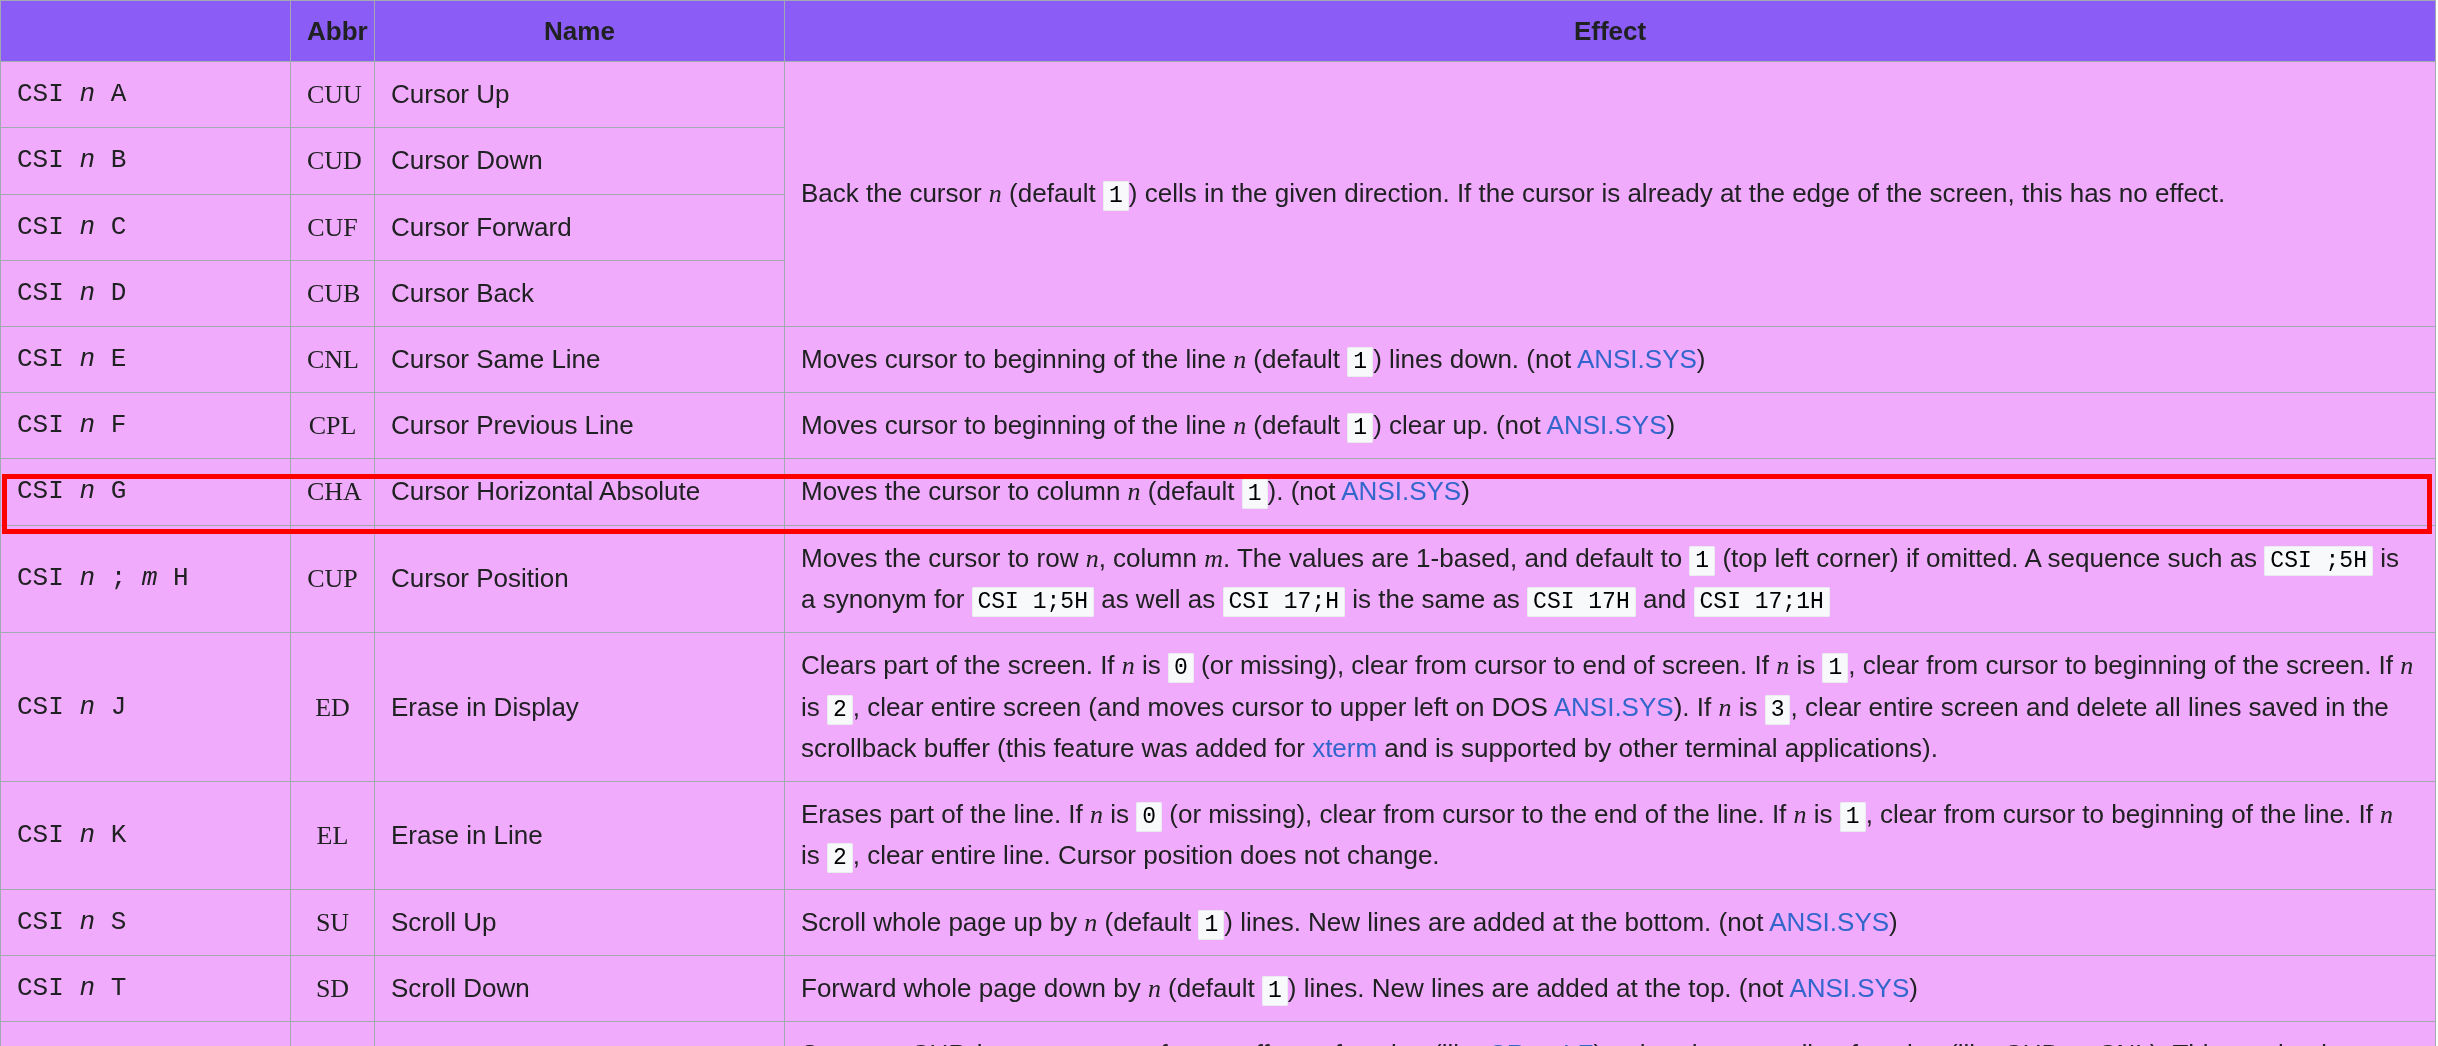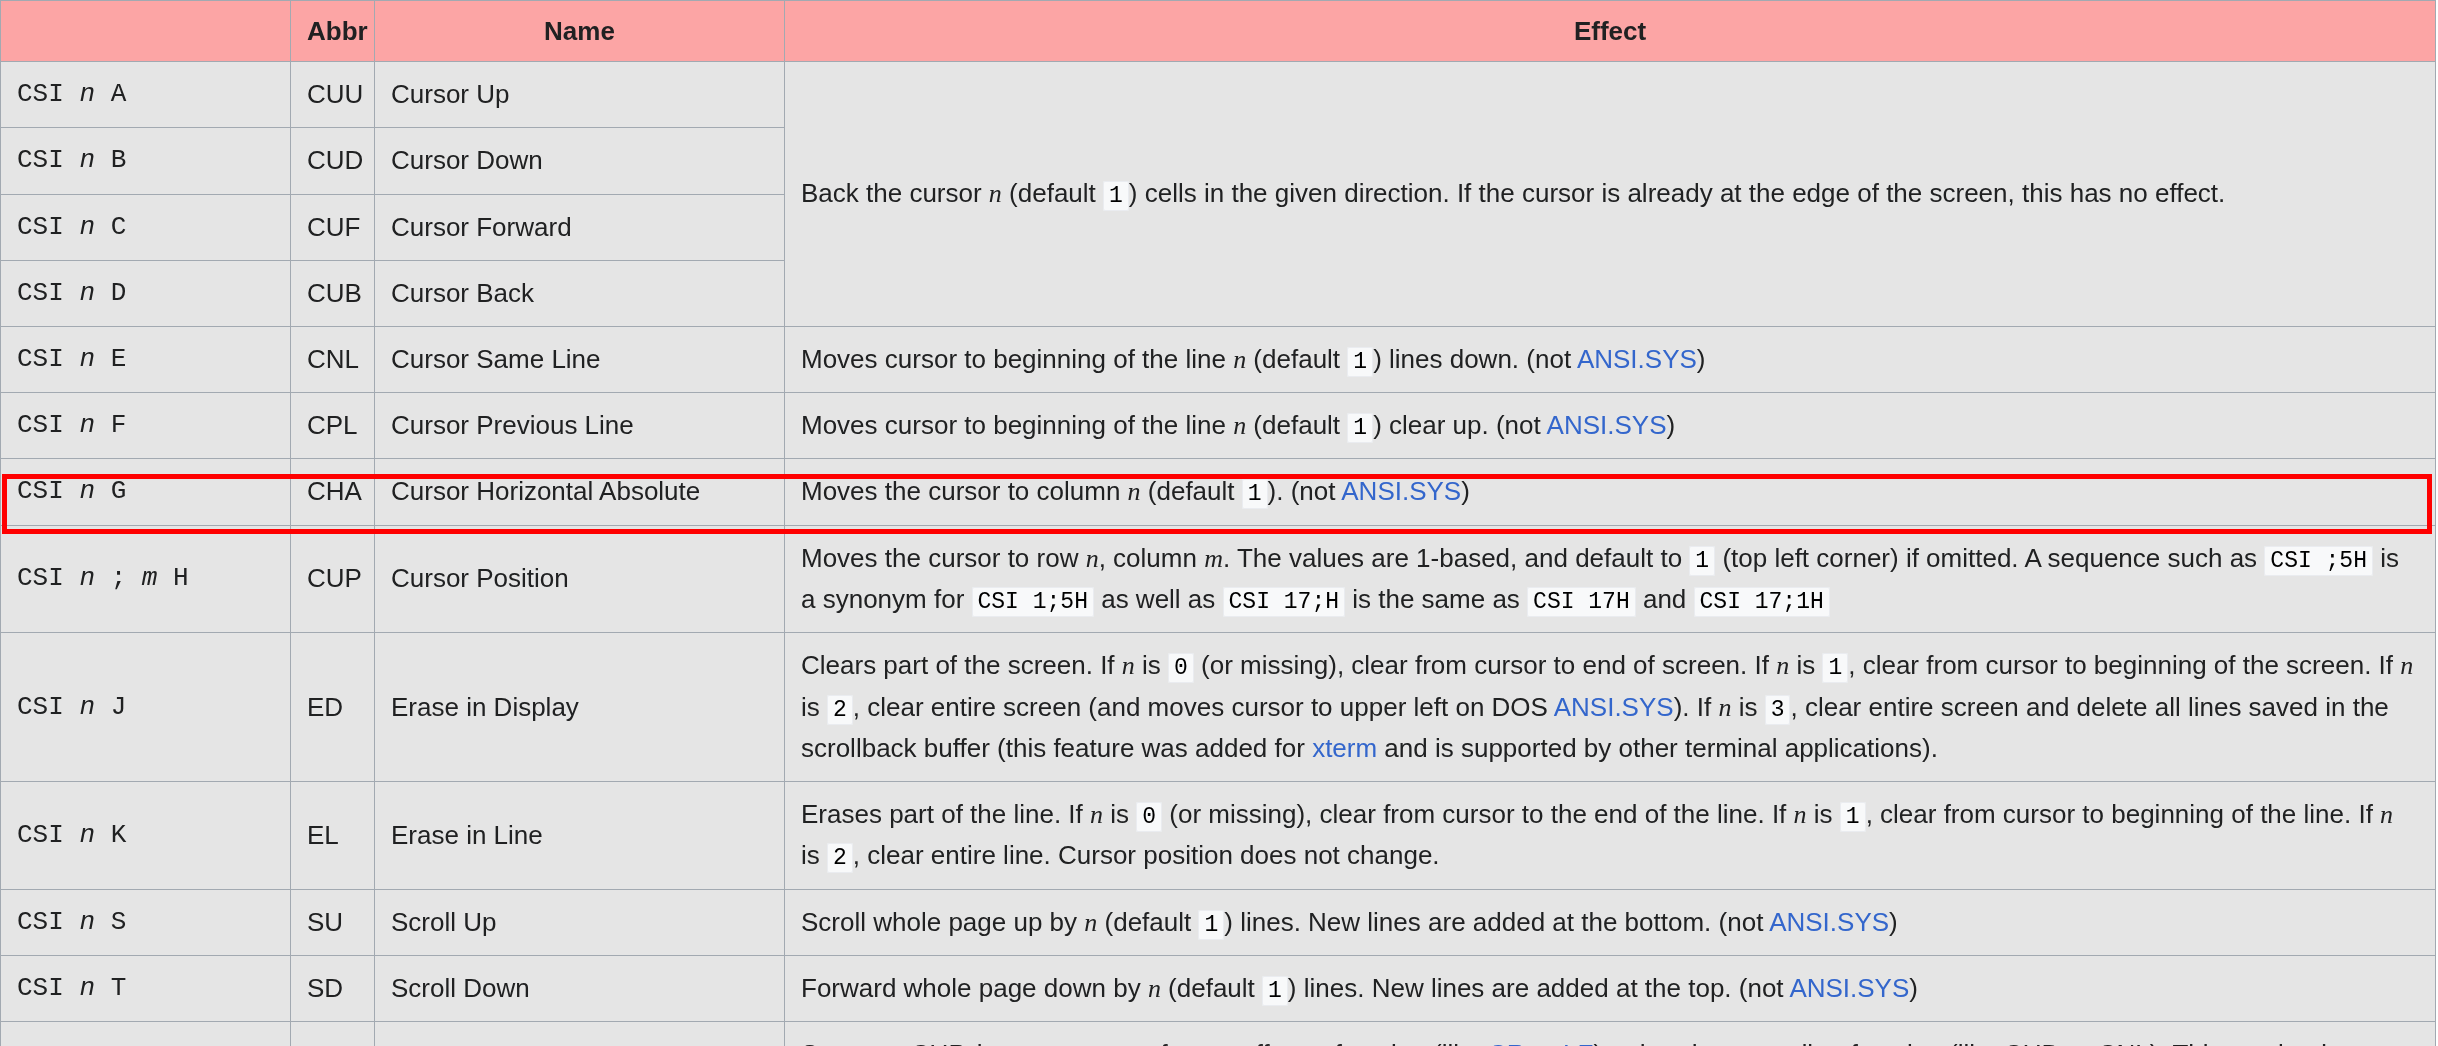--- a/index.html
+++ b/index.html
@@ -23,46 +23,46 @@
   table.wikitable {
     border-collapse: collapse;
     width: 2436px;
     margin: 0;
     background: #f8f9fa;
     color: #202122;
     border: 1px solid #a2a9b1;
     table-layout: fixed;
   }
   table.wikitable > thead > tr > th {
-    background-color: #fca5a5;
+    background-color: #8b5cf6;
     text-align: center;
     font-weight: bold;
     border: 1px solid #a2a9b1;
     padding: 12px 16px;
     font-size: 26px;
     line-height: 1.4;
     vertical-align: middle;
   }
   table.wikitable > tbody > tr > td {
     border: 1px solid #a2a9b1;
     padding: 12px 16px;
     font-size: 26px;
     line-height: 1.58;
     vertical-align: middle;
-    background-color: #e5e5e5;
+    background-color: #f0abfc;
   }
   td.code-cell, th.code-col {
     font-family: "Liberation Mono", monospace;
     font-size: 24px;
     white-space: nowrap;
   }
   td.abbr-cell {
-    font-family: Liberation Sans, sans-serif;
+    font-family: Liberation Serif, serif;
     font-size: 24px;
-    text-align: left;
+    text-align: center;
     white-space: nowrap;
   }
   td.name-cell {
     font-size: 26px;
     white-space: nowrap;
   }
   td.effect-cell {
     font-size: 26px;
     line-height: 1.62;
     vertical-align: middle;

